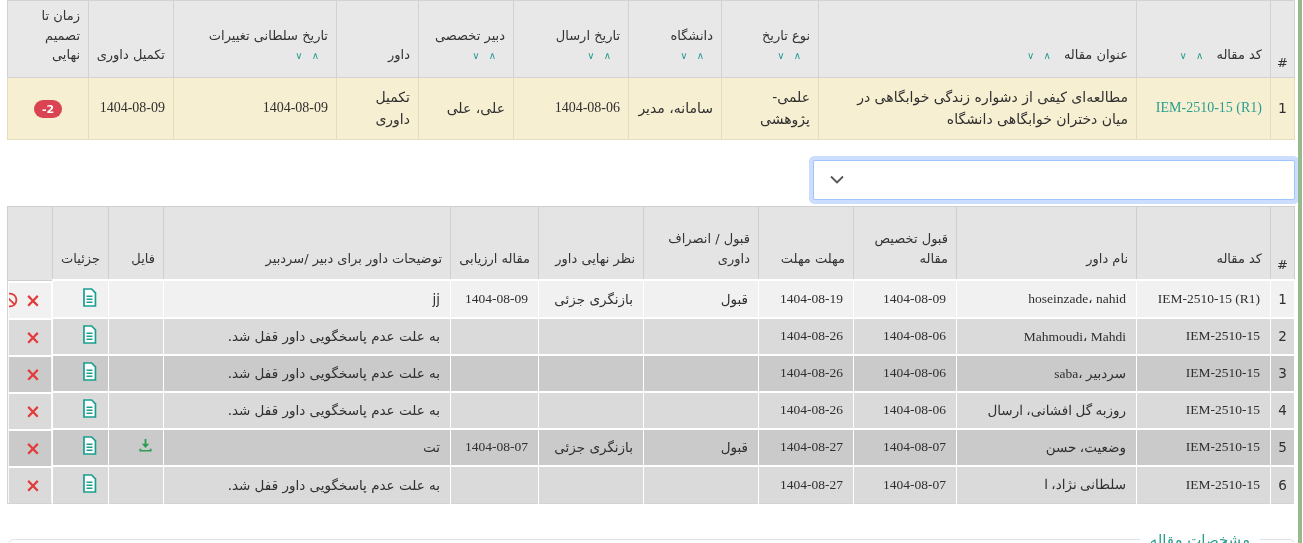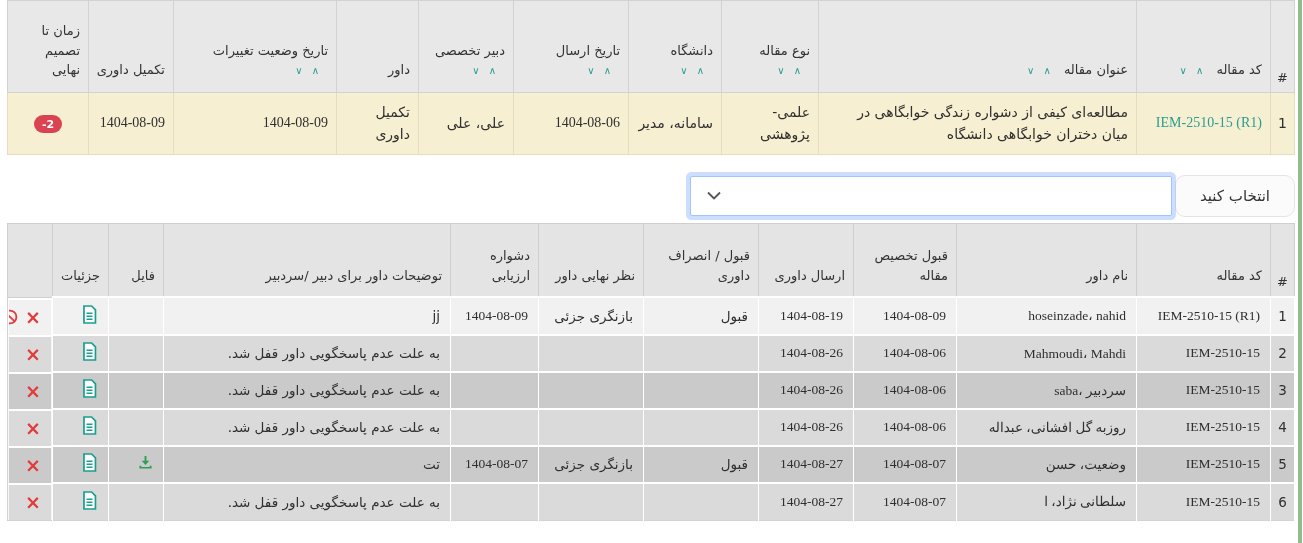--- a/index.html
+++ b/index.html
@@ -11,21 +11,21 @@
   }
   .green-edge { position:absolute; top:0; right:1px; width:4px; height:543px; background:#94ba8e; }
 
   table { border-collapse:collapse; table-layout:fixed; width:1287px; margin:0 8px; }
 
   
   .tbl1 th {
     background:#e8e8e8; border:1px solid #d2d2d2;
     height:58px; vertical-align:bottom; text-align:right;
     font-weight:400; font-size:13px; color:#333;
-    padding:20px 8px 12px 5px; line-height:1.5;
+    padding:5px 8px 12px 5px; line-height:1.5;
   }
   .tbl1 td {
     background:#f7efd2; border:1px solid #e6ddbd;
     height:62px; vertical-align:middle; text-align:right;
     font-size:14px; padding:4px 8px; line-height:1.6;
   }
   .tbl1 .num, .tbl2 .num { text-align:center; padding:4px 2px; }
   .sort { color:#2a9d8f; font-size:10px; letter-spacing:3px; direction:ltr; display:inline-block; margin-right:6px; white-space:nowrap; }
   .lat { font-family:Liberation Serif, serif; font-size:14.5px; direction:ltr; text-align:right; }
   a.code-link { color:#2a9d8f; text-decoration:none; }
@@ -94,26 +94,26 @@
       <col style="width:82px">
     <col style="width:163px">
       <col style="width:85px">
       <col style="width:81px">
   </colgroup>
   <thead>
     <tr>
       <th class="num">#</th>
       <th><span>کد مقاله</span> <span class="sort">∨ ∧</span></th>
       <th><span>عنوان مقاله</span> <span class="sort">∨ ∧</span></th>
-      <th><span>نوع مقاله</span> <span class="sort">∨ ∧</span></th>
+      <th><span>نوع تاریخ</span> <span class="sort">∨ ∧</span></th>
       <th><span>دانشگاه</span> <span class="sort">∨ ∧</span></th>
       <th><span>تاریخ ارسال</span> <span class="sort">∨ ∧</span></th>
       <th><span>دبیر تخصصی</span> <span class="sort">∨ ∧</span></th>
       <th>داور</th>
-      <th><span>تاریخ وضعیت تغییرات</span> <span class="sort">∨ ∧</span></th>
+      <th><span>تاریخ سلطانی تغییرات</span> <span class="sort">∨ ∧</span></th>
       <th>تکمیل داوری</th>
       <th>زمان تا تصمیم نهایی</th>
     </tr>
   </thead>
   <tbody>
     <tr>
       <td class="num">1</td>
       <td class="lat"><a class="code-link" href="#">IEM-2510-15 (R1)</a></td>
       <td>مطالعه‌ای کیفی از دشواره زندگی خوابگاهی در میان دختران خوابگاهی دانشگاه</td>
       <td>علمی-پژوهشی</td>
@@ -122,23 +122,20 @@
       <td>علی، علی</td>
       <td>تکمیل داوری</td>
       <td class="lat">1404-08-09</td>
       <td class="lat">1404-08-09</td>
       <td class="num"><span class="badge">-2</span></td>
     </tr>
   </tbody>
 </table>
 
 <div class="filter-row">
-  <div class="filter-label">
-      <span>انتخاب کنید</span>
-    </div>
   <div class="filter-select">
     <span></span>
     <span>
       <svg width="14" height="9" viewBox="0 0 14 9">
           <polyline points="1,1.5 7,7.5 13,1.5" fill="none" stroke="#555" stroke-width="1.8"></polyline>
         </svg>
     </span>
   </div>
 </div>
 
@@ -156,24 +153,24 @@
       <col style="width:55px">
       <col style="width:56px">
       <col style="width:45px">
   </colgroup>
   <thead>
     <tr>
       <th class="num">#</th>
       <th>کد مقاله</th>
       <th>نام داور</th>
       <th>قبول تخصیص مقاله</th>
-      <th>ارسال داوری</th>
+      <th>مهلت مهلت</th>
       <th>قبول / انصراف داوری</th>
       <th>نظر نهایی داور</th>
-      <th>دشواره ارزیابی</th>
+      <th>مقاله ارزیابی</th>
       <th>توضیحات داور برای دبیر /سردبیر</th>
       <th>فایل</th>
       <th>جزئیات</th>
       <th></th>
     </tr>
   </thead>
   <tbody>
 
     <tr class="rowA">
       <td class="num">1</td>
@@ -249,21 +246,21 @@
         </span>
       </td>
       <td class="actions-cell">
         <span class="x-icon">×</span>
       </td>
     </tr>
 
     <tr class="rowB">
       <td class="num">4</td>
       <td class="lat">IEM-2510-15</td>
-      <td class="name-cell">روزبه گل افشانی، عبداله</td>
+      <td class="name-cell">روزبه گل افشانی، ارسال</td>
       <td class="lat">1404-08-06</td>
       <td class="lat">1404-08-26</td>
       <td></td>
       <td></td>
       <td class="lat"></td>
       <td>به علت عدم پاسخگویی داور قفل شد.</td>
       <td class="icon-cell"></td>
       <td class="icon-cell">
         <span class="icon-btn">
           <svg width="17" height="19" viewBox="0 0 20 22">

